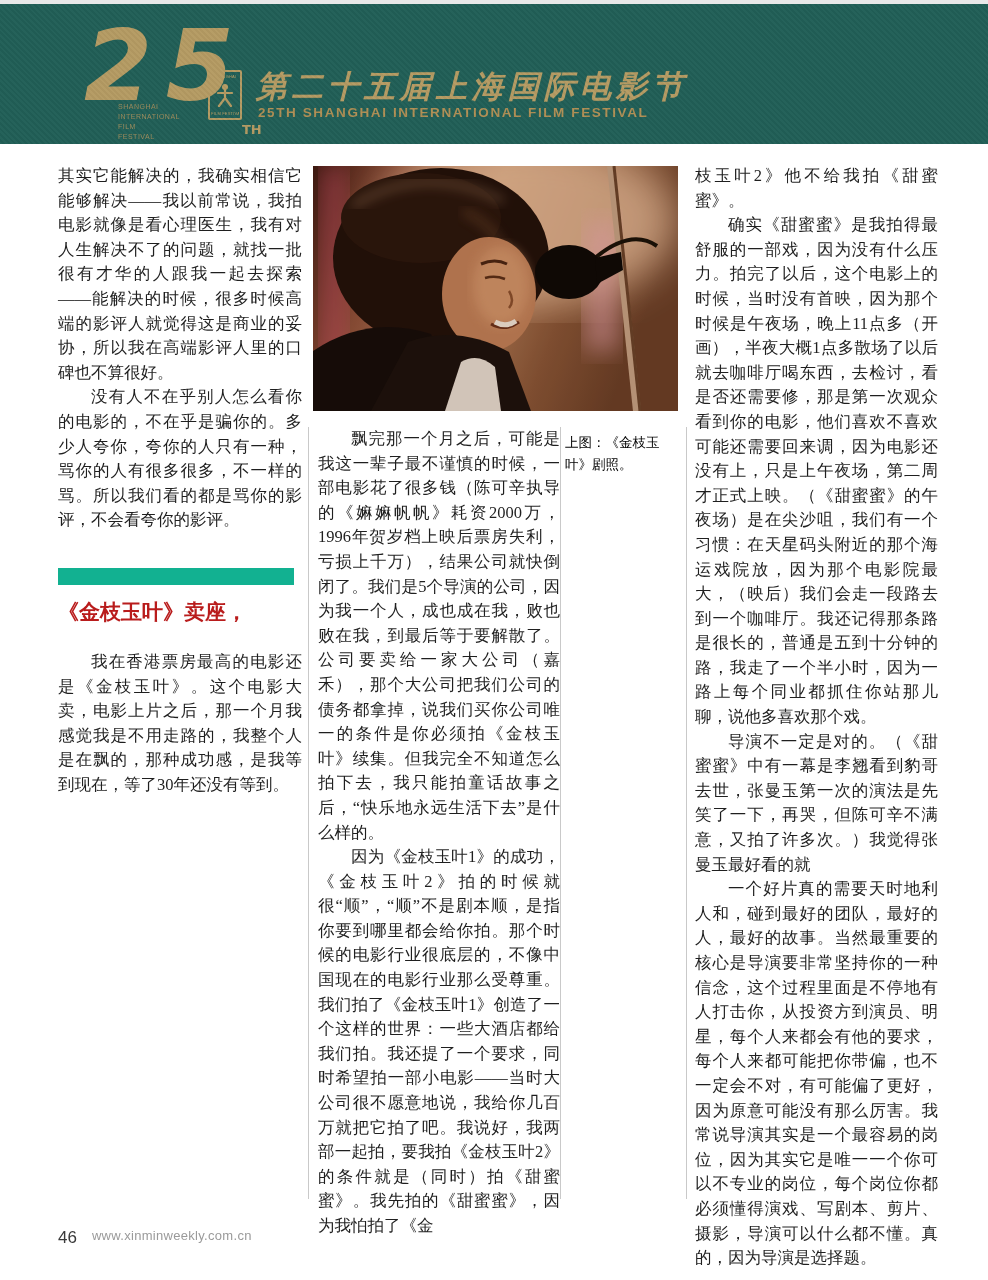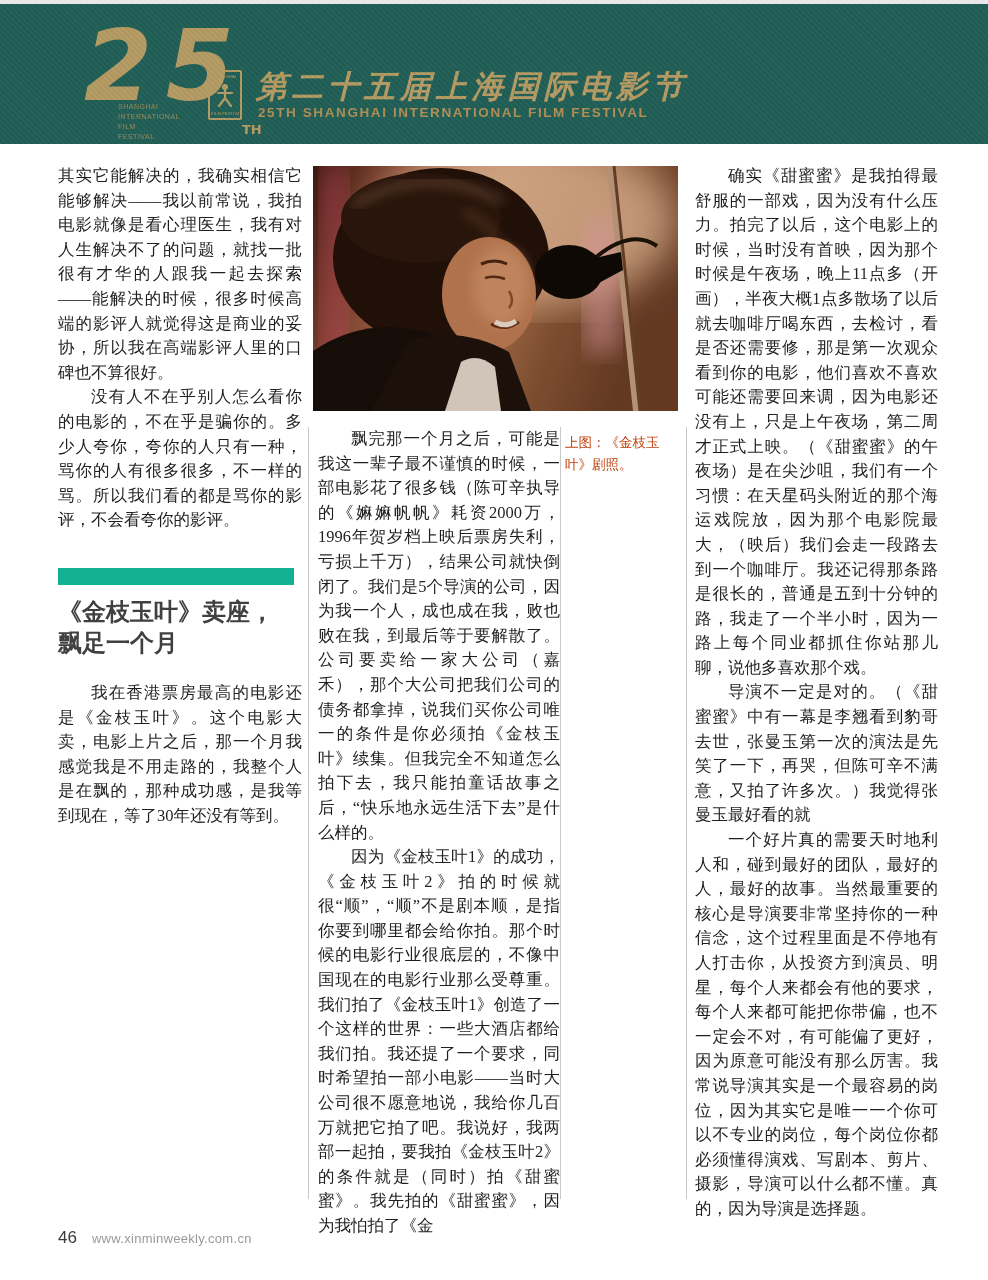--- a/index.html
+++ b/index.html
@@ -49,35 +49,35 @@
   
   .col{position:absolute;text-align:justify;font-size:16.5px;line-height:24.6px;}
   .col p{margin:0;text-indent:2em;}
   .col p.no-indent{text-indent:0;}
   .col1{left:58px;top:160px;width:244px;}
   .col2{left:318px;top:423px;width:242px;}
   .col3{left:695px;top:160px;width:243px;}
   
   .sec-head{margin:35px 0 22px 0;}
   .sec-bar{width:236px;height:17px;background:#12b191;margin-bottom:12px;}
-  .sec-title{font-size:24px;font-weight:bold;line-height:31px;color:#404040;}
+  .sec-title{font-size:21px;font-weight:bold;line-height:31px;color:#b91c1c;}
   
   .photo{position:absolute;left:313px;top:162px;width:365px;height:245px;overflow:hidden;background:#5c3424;}
   
   .caption{
     position:absolute;left:565px;top:428px;width:112px;
-    font-size:13.5px;line-height:22px;color:#c2410c;text-align:left;
+    font-size:13.5px;line-height:22px;color:#000000;text-align:left;
   }
   
   .vrule{position:absolute;top:423px;width:1px;height:772px;background:#c9c9c9;}
   .vr1{left:308px;} .vr2{left:560px;} .vr3{left:686px;}
   
   .footer{
     position:absolute;left:58px;top:1224px;width:500px;
-    font-family:"Liberation Sans",sans-serif;display:flex;align-items:center;gap:15px;
+    font-family:"Liberation Sans",sans-serif;display:flex;align-items:flex-start;gap:15px;
   }
   .page-num{font-size:17px;color:#3a3a3a;}
   .site-url{font-size:13px;color:#9a9a9a;letter-spacing:.3px;}
 </style>
 </head>
 <body>
 
 <div class="page">
 
   <div class="band">
@@ -160,34 +160,34 @@
     </svg>
   </div>
 
   <div class="col col1">
     <p class="no-indent">其实它能解决的，我确实相信它能够解决——我以前常说，我拍电影就像是看心理医生，我有对人生解决不了的问题，就找一批很有才华的人跟我一起去探索——能解决的时候，很多时候高端的影评人就觉得这是商业的妥协，所以我在高端影评人里的口碑也不算很好。</p>
     <p>没有人不在乎别人怎么看你的电影的，不在乎是骗你的。多少人夸你，夸你的人只有一种，骂你的人有很多很多，不一样的骂。所以我们看的都是骂你的影评，不会看夸你的影评。</p>
     <div class="sec-head">
       <div class="sec-bar"></div>
       <div class="sec-title">
         <div>《金枝玉叶》卖座，</div>
-        <div>飘足一个月</div>
       </div>
     </div>
     <p>我在香港票房最高的电影还是《金枝玉叶》。这个电影大卖，电影上片之后，那一个月我感觉我是不用走路的，我整个人是在飘的，那种成功感，是我等到现在，等了30年还没有等到。</p>
   </div>
 
   <div class="col col2">
     <p>飘完那一个月之后，可能是我这一辈子最不谨慎的时候，一部电影花了很多钱（陈可辛执导的《嫲嫲帆帆》耗资2000万，1996年贺岁档上映后票房失利，亏损上千万），结果公司就快倒闭了。我们是5个导演的公司，因为我一个人，成也成在我，败也败在我，到最后等于要解散了。公司要卖给一家大公司（嘉禾），那个大公司把我们公司的债务都拿掉，说我们买你公司唯一的条件是你必须拍《金枝玉叶》续集。但我完全不知道怎么拍下去，我只能拍童话故事之后，“快乐地永远生活下去”是什么样的。</p>
     <p>因为《金枝玉叶1》的成功，《金枝玉叶2》拍的时候就很“顺”，“顺”不是剧本顺，是指你要到哪里都会给你拍。那个时候的电影行业很底层的，不像中国现在的电影行业那么受尊重。我们拍了《金枝玉叶1》创造了一个这样的世界：一些大酒店都给我们拍。我还提了一个要求，同时希望拍一部小电影——当时大公司很不愿意地说，我给你几百万就把它拍了吧。我说好，我两部一起拍，要我拍《金枝玉叶2》的条件就是（同时）拍《甜蜜蜜》。我先拍的《甜蜜蜜》，因为我怕拍了《金</p>
   </div>
 
   <div class="caption">上图：《金枝玉叶》剧照。</div>
 
   <div class="col col3">
+    <p class="no-indent">枝玉叶2》他不给我拍《甜蜜蜜》。</p>
     <p>确实《甜蜜蜜》是我拍得最舒服的一部戏，因为没有什么压力。拍完了以后，这个电影上的时候，当时没有首映，因为那个时候是午夜场，晚上11点多（开画），半夜大概1点多散场了以后就去咖啡厅喝东西，去检讨，看是否还需要修，那是第一次观众看到你的电影，他们喜欢不喜欢可能还需要回来调，因为电影还没有上，只是上午夜场，第二周才正式上映。（《甜蜜蜜》的午夜场）是在尖沙咀，我们有一个习惯：在天星码头附近的那个海运戏院放，因为那个电影院最大，（映后）我们会走一段路去到一个咖啡厅。我还记得那条路是很长的，普通是五到十分钟的路，我走了一个半小时，因为一路上每个同业都抓住你站那儿聊，说他多喜欢那个戏。</p>
     <p>导演不一定是对的。（《甜蜜蜜》中有一幕是李翘看到豹哥去世，张曼玉第一次的演法是先笑了一下，再哭，但陈可辛不满意，又拍了许多次。）我觉得张曼玉最好看的就</p>
     <p>一个好片真的需要天时地利人和，碰到最好的团队，最好的人，最好的故事。当然最重要的核心是导演要非常坚持你的一种信念，这个过程里面是不停地有人打击你，从投资方到演员、明星，每个人来都会有他的要求，每个人来都可能把你带偏，也不一定会不对，有可能偏了更好，因为原意可能没有那么厉害。我常说导演其实是一个最容易的岗位，因为其实它是唯一一个你可以不专业的岗位，每个岗位你都必须懂得演戏、写剧本、剪片、摄影，导演可以什么都不懂。真的，因为导演是选择题。</p>
   </div>
 
   <div class="vrule vr1"></div>
   <div class="vrule vr2"></div>
   <div class="vrule vr3"></div>
 
   <div class="footer">

